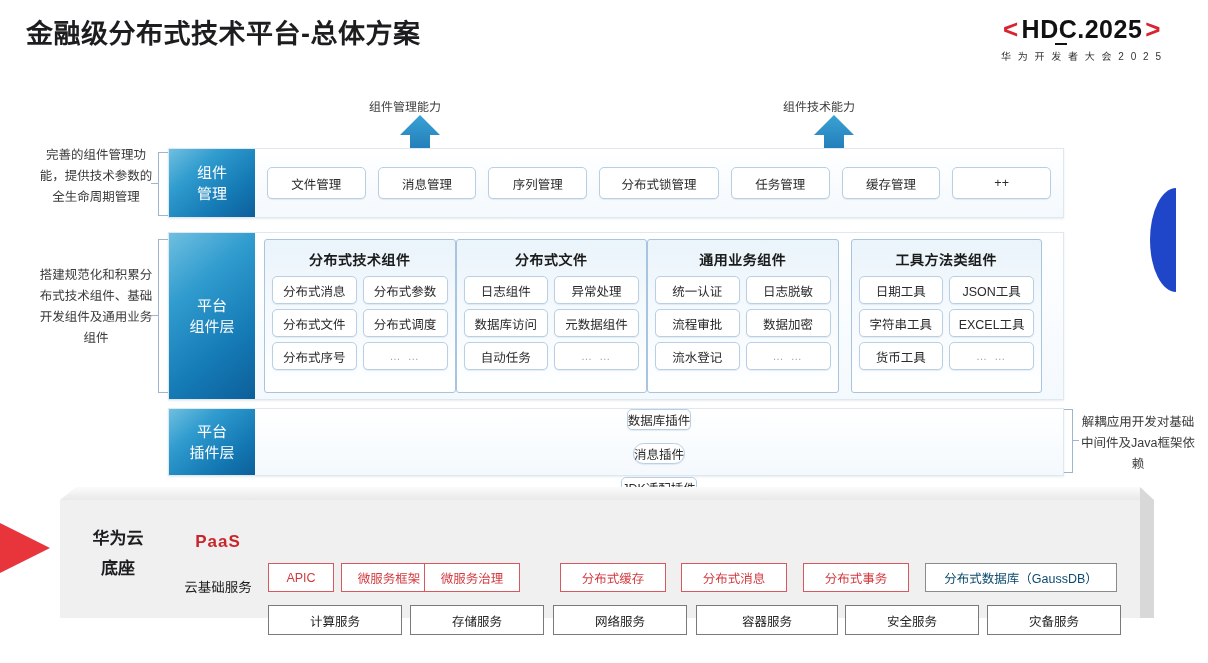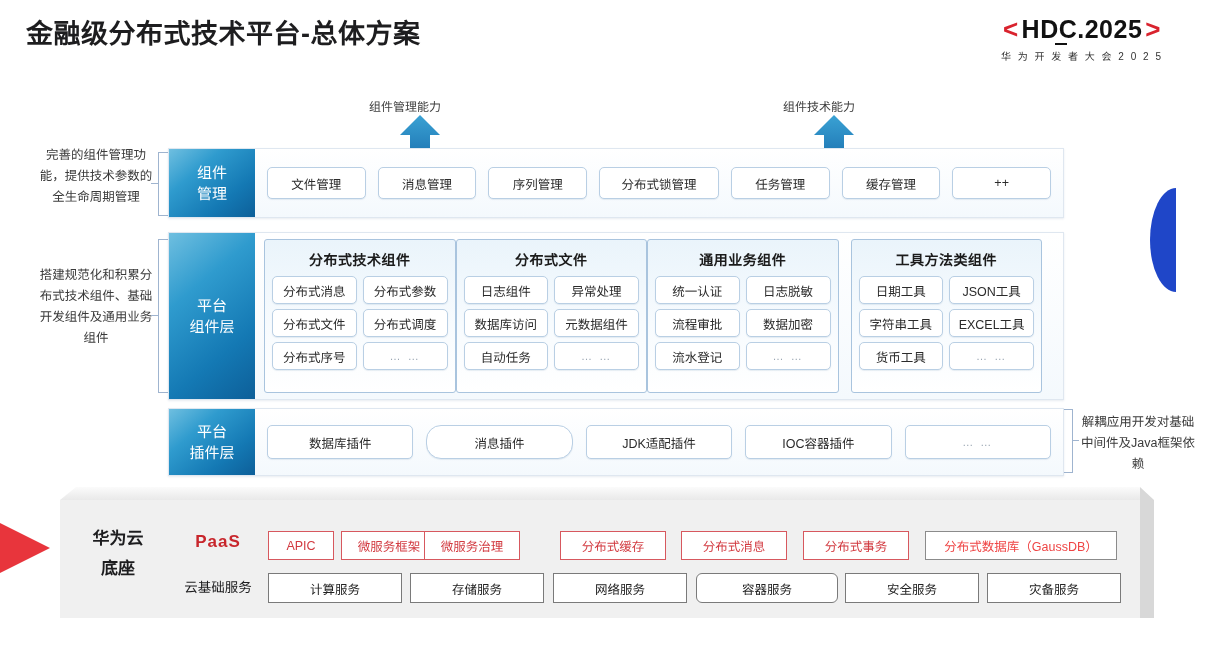--- a/index.html
+++ b/index.html
@@ -105,23 +105,23 @@
     position:absolute;left:176px;top:532px;width:84px;text-align:center;
     font-size:17px;font-weight:bold;color:#c8262c;letter-spacing:1px;
   }
   .cloudsvc-lbl{
     position:absolute;left:176px;top:576px;width:84px;text-align:center;
     font-size:13.5px;color:#1d1d1f;
   }
   .chip{
     position:absolute;height:27px;border:1.4px solid #d7585e;background:#fff;
     display:flex;align-items:center;justify-content:center;
-    font-size:12.5px;color:#d23a40;white-space:nowrap;
-  }
-  .chip.gray{border:1.4px solid #8b8b8b;color:#ef4444;}
+    font-size:12.5px;color:#d23a40;white-space:nowrap;margin-top:32px;
+  }
+  .chip.gray{border:1.4px solid #8b8b8b;color:#0c4a6e;}
   .chip.gray2{border:1.4px solid #7a7a7a;color:#222;}
 </style>
 </head>
 <body>
 
 <div class="page">
 
   <div class="page-title">金融级分布式技术平台-总体方案</div>
 
   <div class="hdc-logo">
@@ -249,21 +249,21 @@
       </div>
 
     </div>
   </div>
 
   <div class="panel" style="left:168px;top:408px;width:894px;height:66px;">
     <div class="row-label">
       <span>平台</span>
       <span>插件层</span>
     </div>
-    <div class="row-body" style="padding:0 12px;gap:13px;">
+    <div class="row-body" style="padding:0 12px;gap:13px;flex-direction:column;">
       <div class="pill" style="flex:1;height:32px;">数据库插件</div>
       <div class="pill" style="flex:1;height:32px;border-radius:15px;">消息插件</div>
       <div class="pill" style="flex:1;height:32px;">JDK适配插件</div>
       <div class="pill" style="flex:1;height:32px;">IOC容器插件</div>
       <div class="pill dots" style="flex:1;height:32px;">… …</div>
     </div>
   </div>
 
   <div class="slab-top"></div>
   <div class="slab-right"></div>
@@ -280,17 +280,17 @@
   <div class="chip" style="left:341px;top:531px;width:94px;">微服务框架</div>
   <div class="chip" style="left:424px;top:531px;width:94px;">微服务治理</div>
   <div class="chip" style="left:560px;top:531px;width:104px;">分布式缓存</div>
   <div class="chip" style="left:681px;top:531px;width:104px;">分布式消息</div>
   <div class="chip" style="left:803px;top:531px;width:104px;">分布式事务</div>
   <div class="chip gray" style="left:925px;top:531px;width:190px;">分布式数据库（GaussDB）</div>
 
   <div class="chip gray2" style="left:268px;top:573px;width:132px;height:28px;">计算服务</div>
   <div class="chip gray2" style="left:553px;top:573px;width:132px;height:28px;">网络服务</div>
   <div class="chip gray2" style="left:410px;top:573px;width:132px;height:28px;">存储服务</div>
-  <div class="chip gray2" style="left:696px;top:573px;width:140px;height:28px;border-radius:6px;">容器服务</div>
+  <div class="chip gray2" style="left:696px;top:573px;width:140px;height:28px;">容器服务</div>
   <div class="chip gray2" style="left:845px;top:573px;width:132px;height:28px;">安全服务</div>
   <div class="chip gray2" style="left:987px;top:573px;width:132px;height:28px;">灾备服务</div>
 
 </div>
 
 </body></html>

